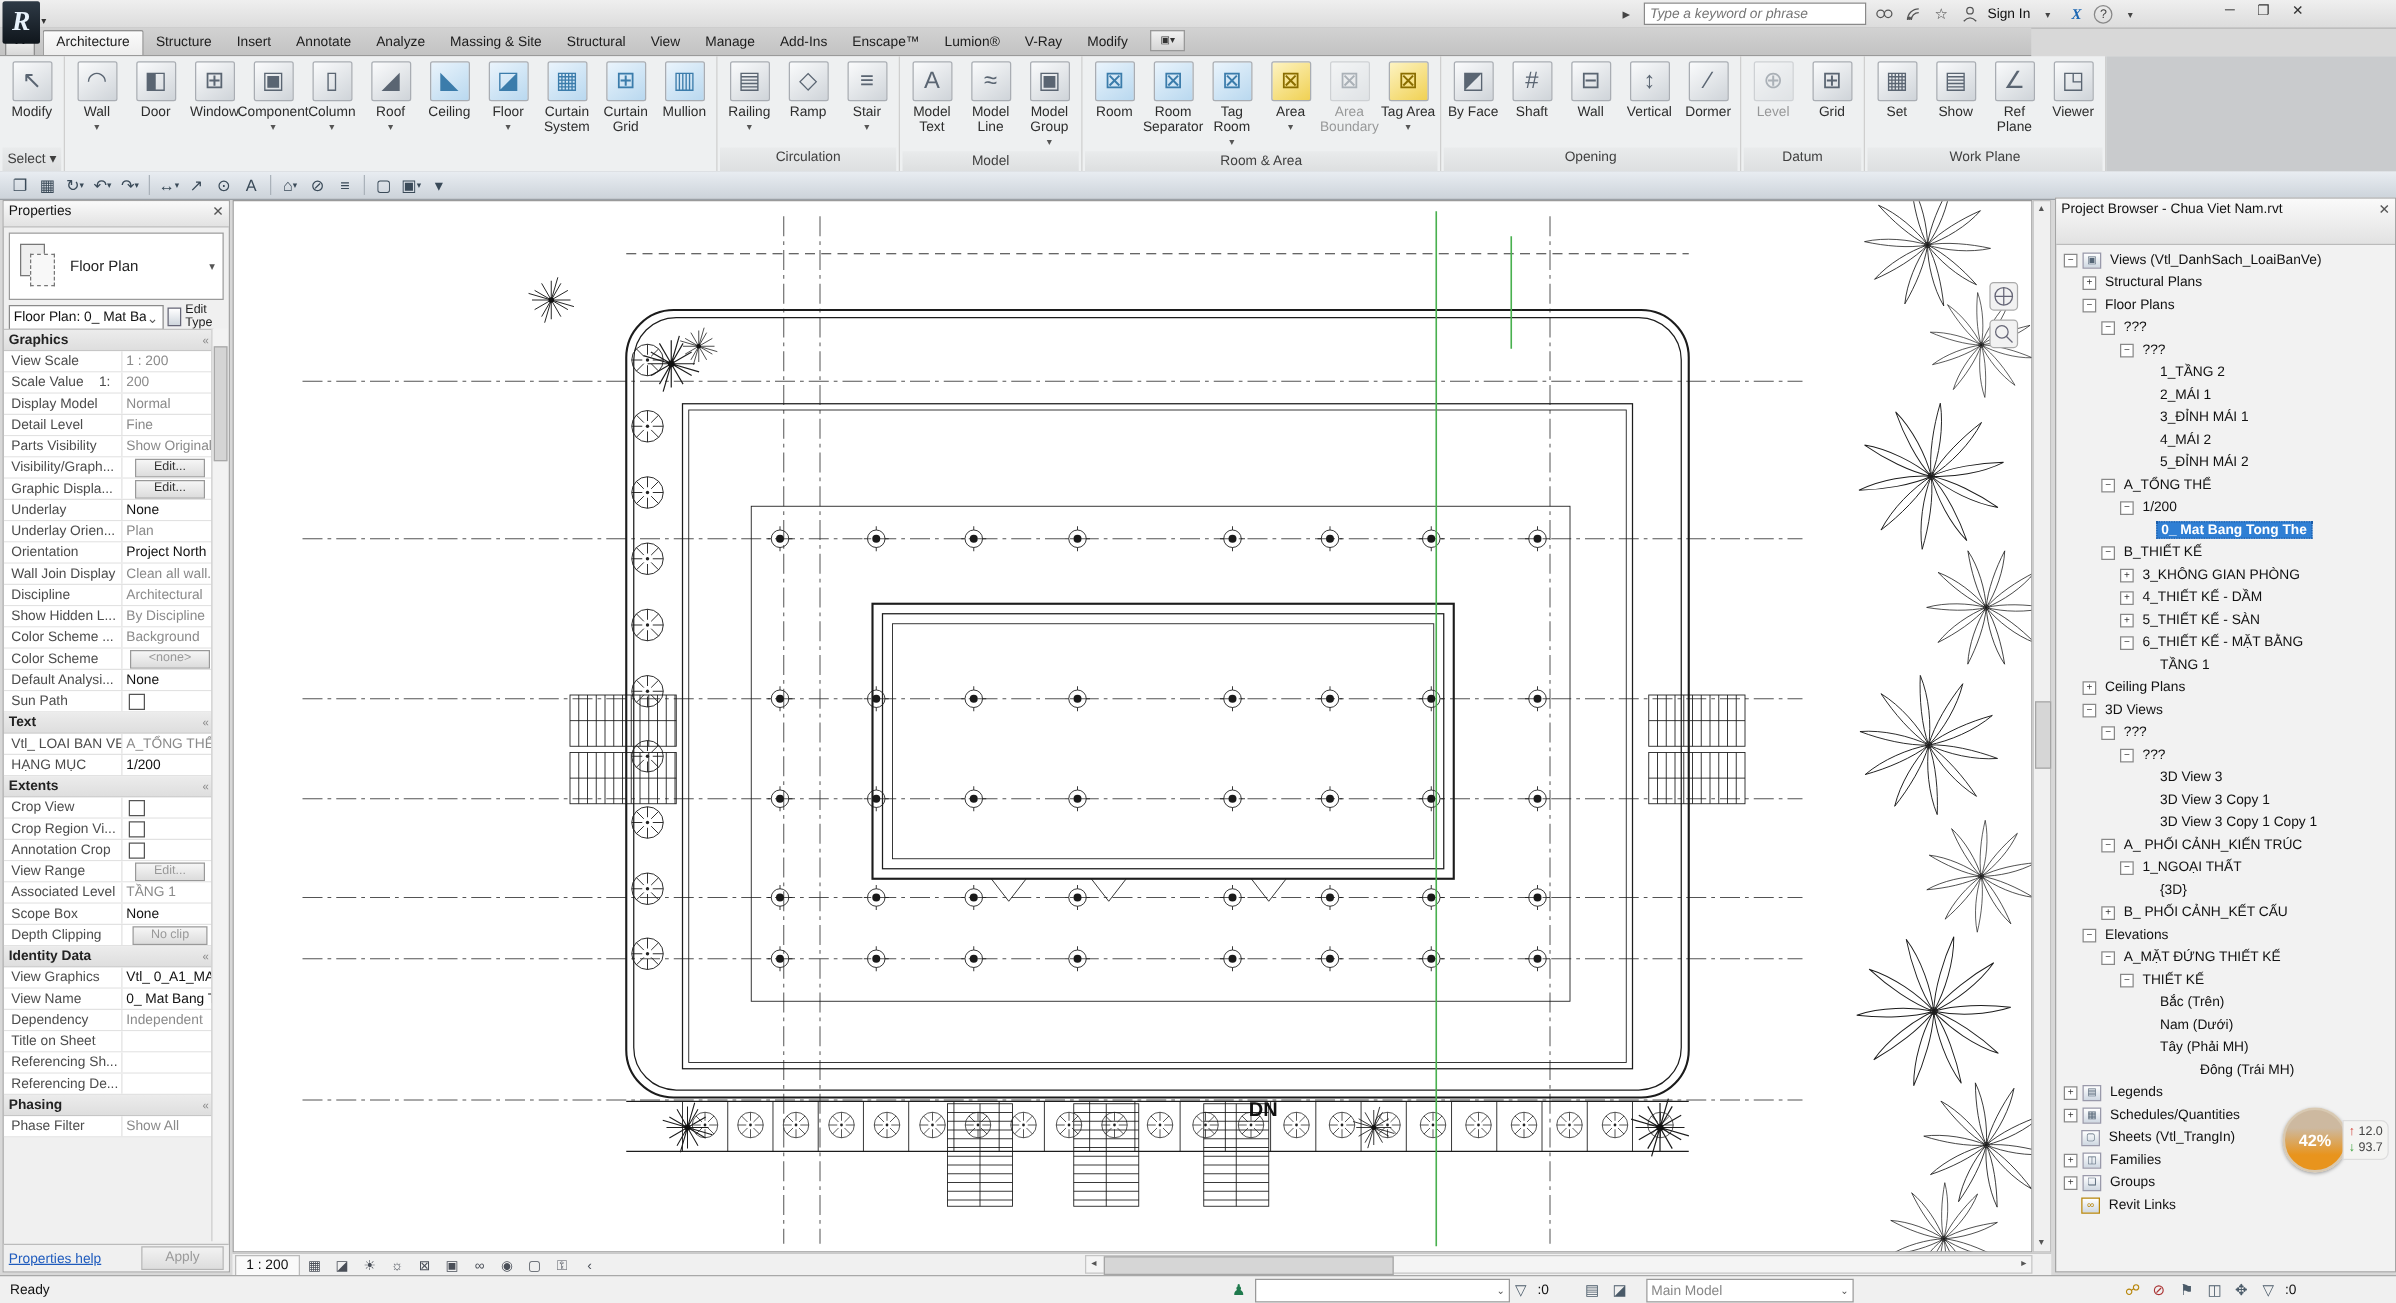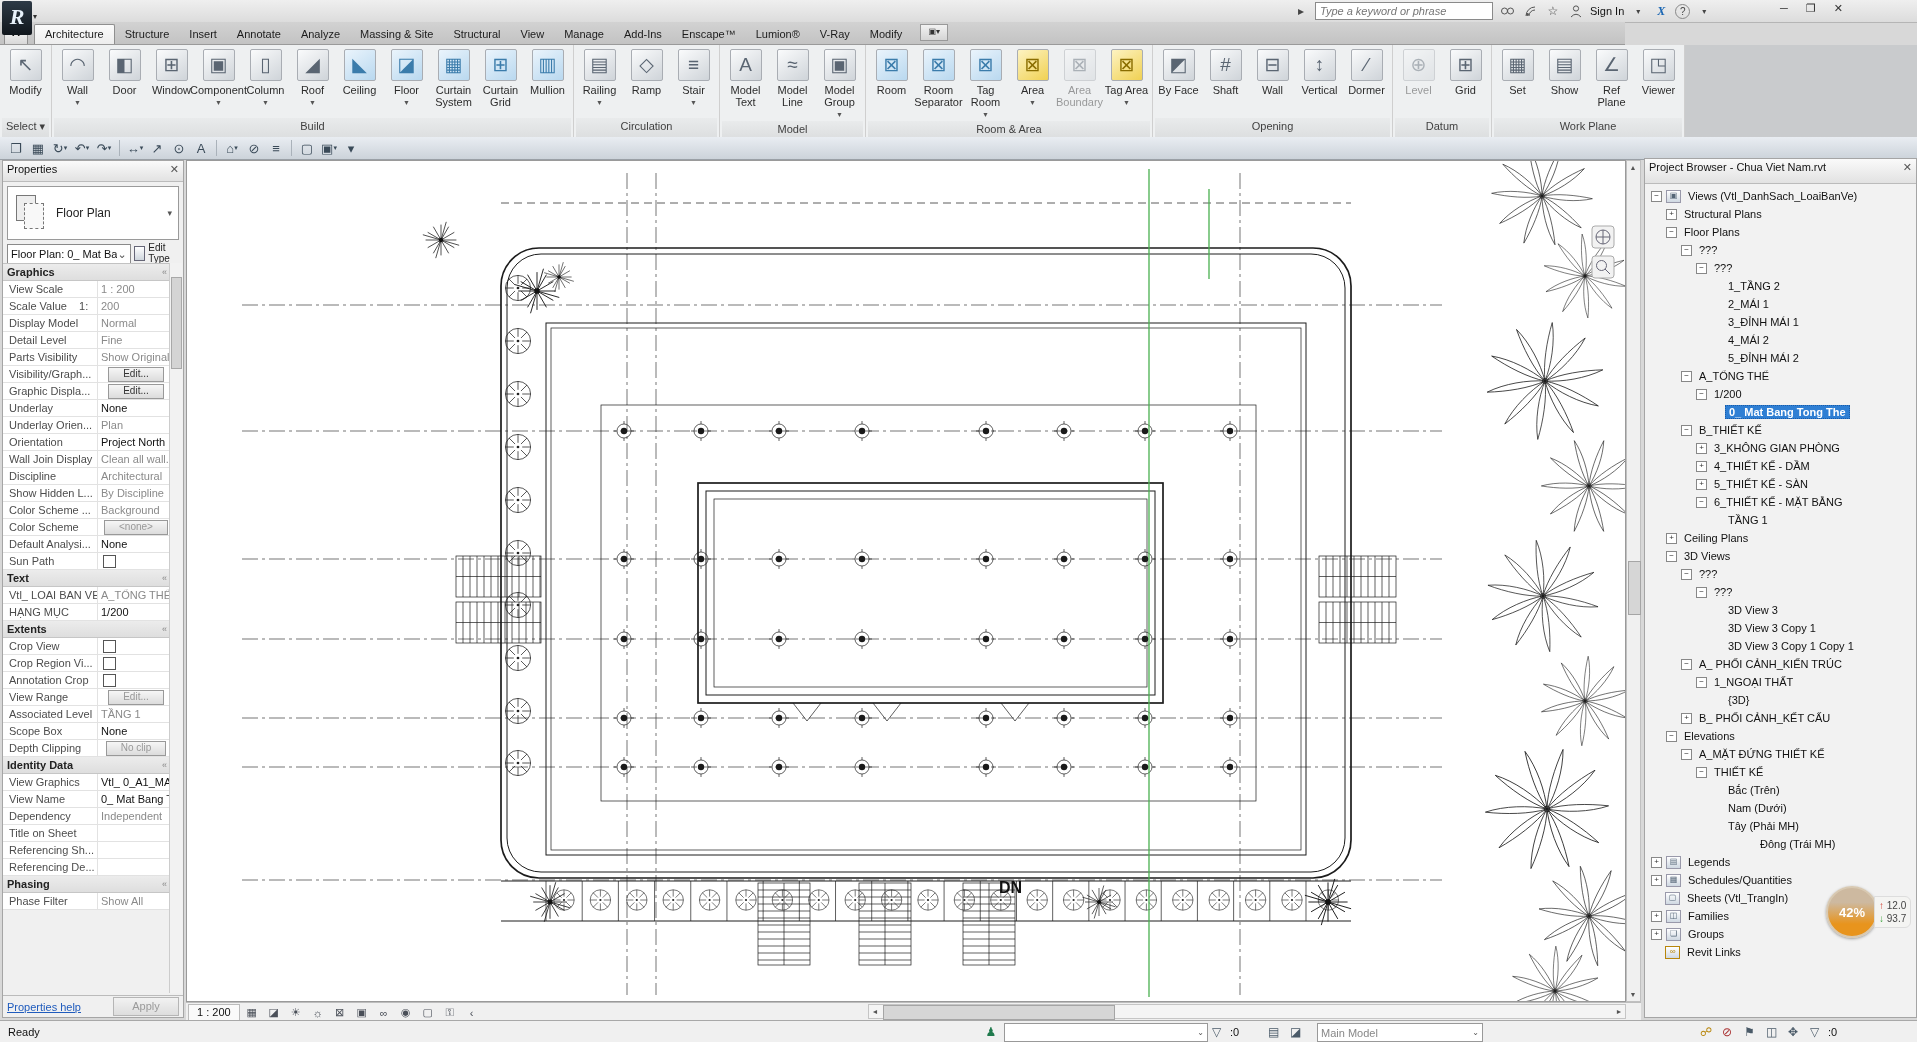--- a/index.html
+++ b/index.html
@@ -73,21 +73,21 @@
   #vscroll .thumb{position:absolute;left:1px;top:400px;width:11px;height:52px;background:#d6d6d6;border:1px solid #a5a5a5;}
   #bottombar{left:186px;top:1002px;width:1455px;height:18px;background:#f0f0f0;border-top:1px solid #bdbdbd;}
   #viewbar{position:absolute;left:2px;top:1px;display:flex;align-items:center;gap:2px;}
   #vb-scale{padding:0 8px;height:15px;line-height:15px;border:1px solid #bbb;background:#fafafa;}
   .vb-ic{width:18px;height:15px;display:inline-flex;align-items:center;justify-content:center;font-size:11px;color:#4a4f58;border:1px solid transparent;}
   #hscroll{position:absolute;left:682px;top:1px;width:758px;height:15px;background:#f4f4f4;border:1px solid #c5c5c5;box-sizing:border-box;font-size:7px;color:#555;}
   #hscroll .thumb{position:absolute;left:14px;top:0px;width:230px;height:13px;background:#d6d6d6;border:1px solid #a5a5a5;}
   .sb-arrow{position:absolute;width:12px;height:13px;text-align:center;line-height:13px;}
   
   #browser{left:1644px;top:158px;width:273px;height:860px;background:#f2f2f2;border:1px solid #a5a5a5;box-sizing:border-box;}
-  #browser-head{height:18px;background:linear-gradient(#fafafa,#e2e2e2);border-bottom:1px solid #bbb;display:flex;justify-content:space-between;padding:2px 4px 4px;gap:32px;}
+  #browser-head{height:18px;background:linear-gradient(#fafafa,#e2e2e2);border-bottom:1px solid #bbb;display:flex;justify-content:space-between;padding:2px 4px 16px;gap:32px;}
   .trow{height:18px;display:flex;align-items:center;white-space:nowrap;}
   .tbox{width:9px;height:9px;border:1px solid #888;background:#fff;font-size:8px;line-height:7px;text-align:center;color:#333;margin-right:4px;flex:none;}
   .ticon{width:13px;height:11px;border:1px solid #99a;background:linear-gradient(#fff,#cfd8e2);font-size:8px;line-height:10px;text-align:center;color:#567;margin-right:4px;flex:none;}
   .tlab{padding:0 3px;}
   .trow.selected .tlab{background:#2f7fd4;color:#fff;font-weight:bold;border:1px dotted #1a5ca8;}
   
   #statusbar{left:0;top:1020px;width:1917px;height:22px;background:#f0f0f0;border-top:1px solid #a8a8a8;}
   .sb-item{position:absolute;top:2px;height:17px;display:flex;align-items:center;}
   .sb-select{border:1px solid #999;background:#fff;justify-content:space-between;padding:0 3px;color:#555;}
   .sb-ic{width:18px;justify-content:center;font-size:12px;color:#4a5a68;}
@@ -224,21 +224,20 @@
           </div>
           <div class="rbtn">
             <div class="ric blue">⊞</div>
             <span>Curtain Grid</span>
           </div>
           <div class="rbtn">
             <div class="ric blue">▥</div>
             <span>Mullion</span>
           </div>
         </div>
-        <div class="rglabel">Build</div>
       </div>
       <div class="rgroup">
         <div class="rbtns">
           <div class="rbtn">
             <div class="ric">▤</div>
             <span>Railing</span>
             <div class="rarr">▼</div>
           </div>
           <div class="rbtn">
             <div class="ric">◇</div>

